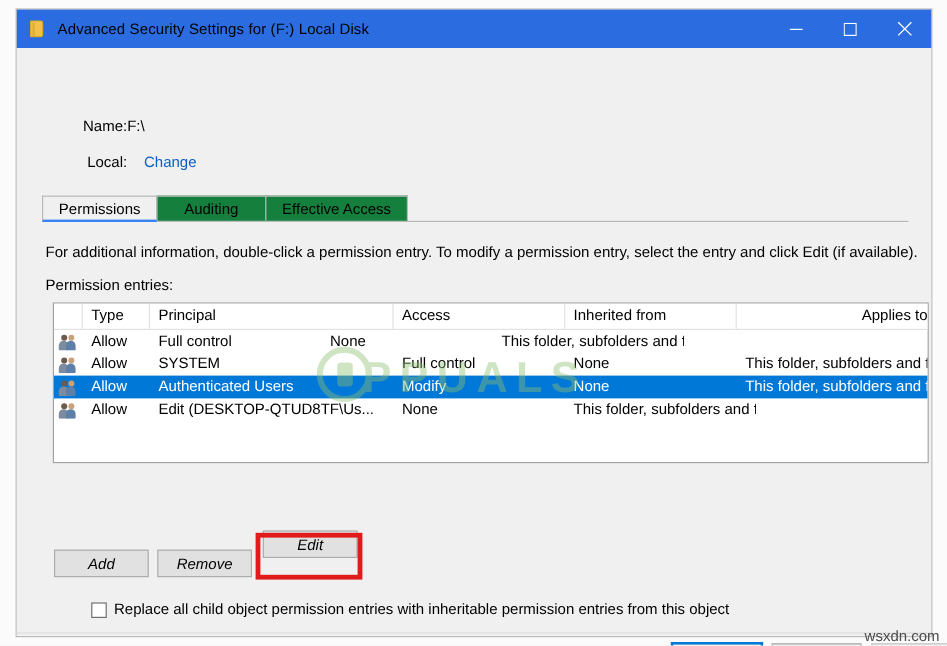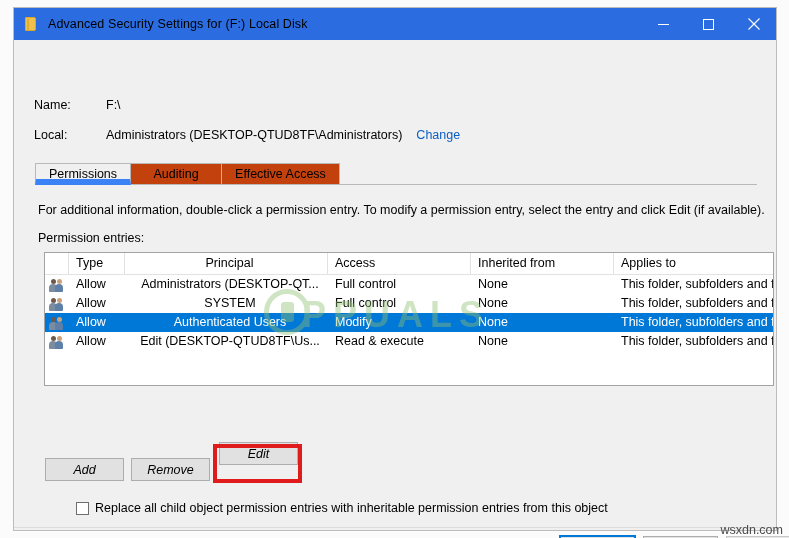--- a/index.html
+++ b/index.html
@@ -100,20 +100,21 @@
     flex: 1;
     background: #f0f0f0;
     position: relative;
     padding: 0;
   }
 
   .field-row {
     display: flex;
     align-items: baseline;
     font-size: 12.5px;
+    text-align: right;
   }
   .field-label {
     width: 92px;
     padding-left: 20px;
     box-sizing: border-box;
     color: #000;
   }
   .field-value { color: #000; }
   .link {
     color: #0b5fc4;
@@ -136,36 +137,36 @@
     align-items: flex-end;
     box-sizing: border-box;
   }
   .tab {
     height: 21px;
     line-height: 20px;
     padding: 0 13px;
     font-size: 12.5px;
     border: 1px solid #b8b8b8;
     border-bottom: none;
-    background: #c2410c;
+    background: #15803d;
     box-sizing: border-box;
     margin-right: -1px;
     color: #000;
     cursor: default;
     text-align: center;
     min-width: 92px;
   }
   .tab.active {
     background: #f0f0f0;
     position: relative;
     z-index: 2;
     height: 22px;
     line-height: 21px;
     margin-bottom: -1px;
-    border-bottom: 6px solid #3b82f6;
+    border-bottom: 2px solid #3b82f6;
   }
 
   .info-text {
     position: absolute;
     left: 24px;
     top: 163px;
     font-size: 12.5px;
     white-space: nowrap;
   }
   .entries-label {
@@ -200,24 +201,24 @@
     padding-left: 7px;
     border-right: 1px solid #e2e2e2;
     box-sizing: border-box;
     color: #000;
     white-space: nowrap;
     overflow: hidden;
     cursor: default;
   }
   .c-icon  { width: 24px; }
   .c-type  { width: 56px; }
-  .c-prin  { width: 203px; text-align: center; }
+  .c-prin  { width: 203px; }
   .c-acc   { width: 143px; }
   .c-inh   { width: 143px; }
-  .c-app   { width: 159px; border-right: none; }
+  .c-app   { width: 159px; border-right: none; text-align: right; }
 
   .row {
     display: flex;
     height: 19px;
     align-items: center;
     cursor: default;
   }
   .row.selected { background: #0078d7; }
   .row.selected .cell { color: #ffffff; }
   .cell {
@@ -443,21 +444,20 @@
 
     <div class="client">
 
       <div class="field-row" id="name-row">
         <span class="field-label">Name:</span>
         <span class="field-value">F:\</span>
       </div>
 
       <div class="field-row" id="owner-row">
         <span class="field-label">Local:</span>
-        <span class="field-value">Administrators (DESKTOP-QTUD8TF\Administrators)</span>
         <span class="link">Change</span>
       </div>
 
       <div class="tabstrip">
         <div class="tab active">Permissions</div>
         <div class="tab">Auditing</div>
         <div class="tab">Effective Access</div>
       </div>
 
       <div class="info-text">For additional information, double-click a permission entry. To modify a permission entry, select the entry and click Edit (if available).</div>
@@ -480,21 +480,20 @@
                   <span class="head"></span>
                   <span class="body"></span>
                 </span>
               <span class="p2">
                   <span class="head"></span>
                   <span class="body"></span>
                 </span>
             </span>
           </div>
           <div class="cell c-type">Allow</div>
-          <div class="cell c-prin">Administrators (DESKTOP-QT...</div>
           <div class="cell c-acc">Full control</div>
           <div class="cell c-inh">None</div>
           <div class="cell c-app">This folder, subfolders and files</div>
         </div>
 
         <div class="row">
           <div class="cell c-icon">
             <span class="users-icon">
               <span class="p1">
                   <span class="head"></span>
@@ -541,21 +540,20 @@
                   <span class="body"></span>
                 </span>
               <span class="p2">
                   <span class="head"></span>
                   <span class="body"></span>
                 </span>
             </span>
           </div>
           <div class="cell c-type">Allow</div>
           <div class="cell c-prin">Edit (DESKTOP-QTUD8TF\Us...</div>
-          <div class="cell c-acc">Read &amp; execute</div>
           <div class="cell c-inh">None</div>
           <div class="cell c-app">This folder, subfolders and files</div>
         </div>
       </div>
 
       <div class="watermark">
         <div class="wm-mark"></div>
         <div class="wm-text">PPUALS</div>
       </div>
 

